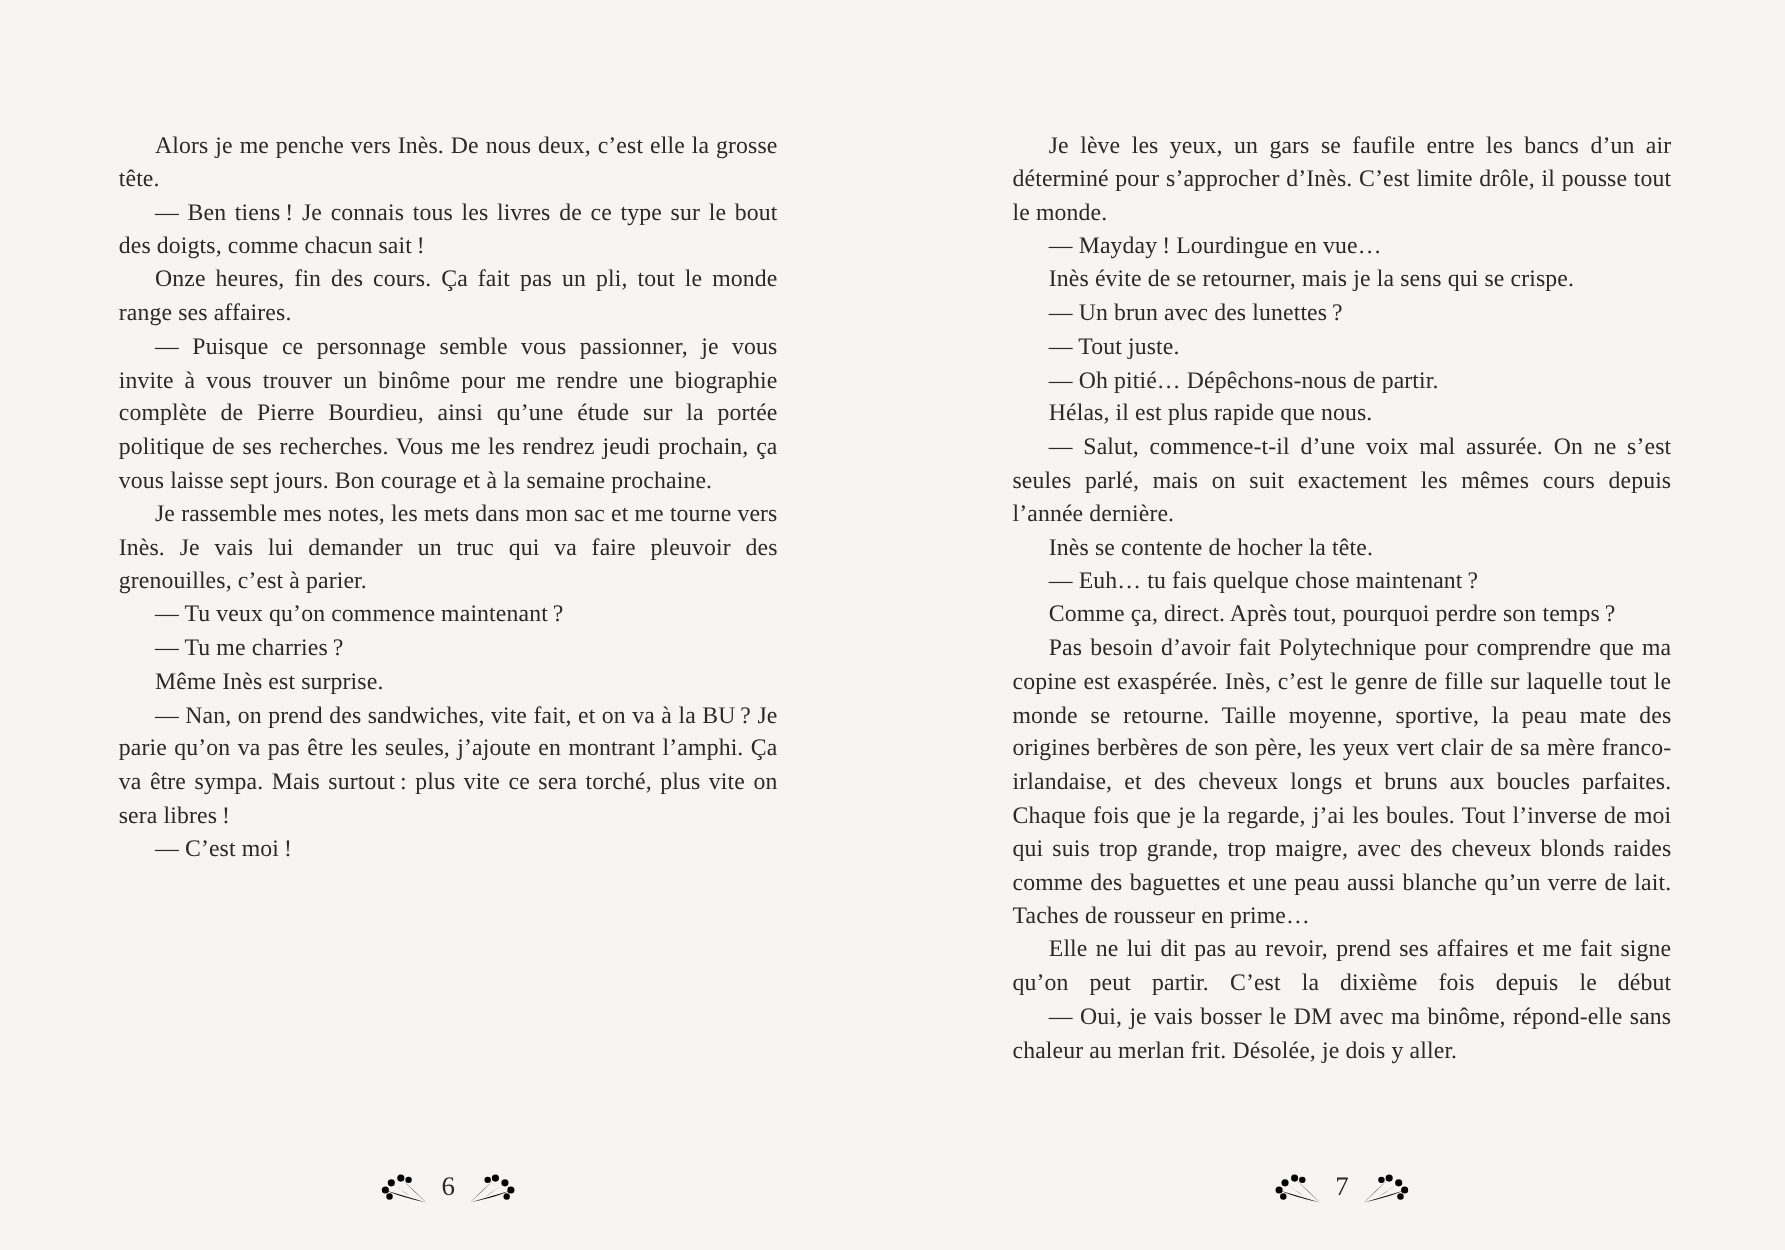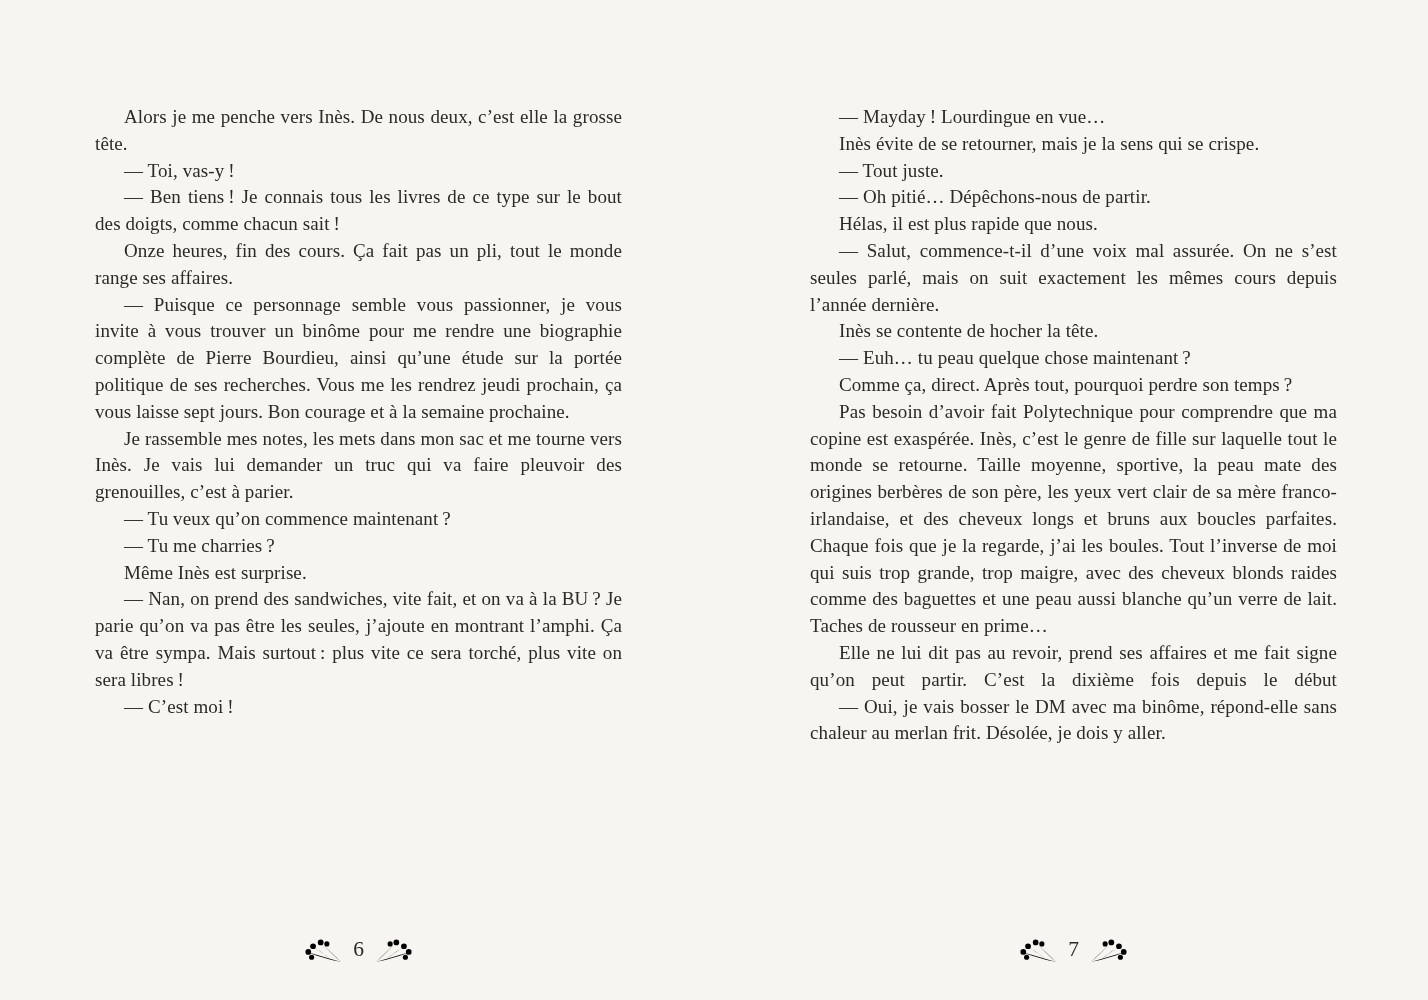--- a/index.html
+++ b/index.html
@@ -82,21 +82,20 @@
       <circle class="berry" cx="24" cy="6" r="2.7"></circle>
     </g>
   </defs>
 </svg>
 
 <div class="spread">
 
   <div class="page left">
     <div class="page-text">
         <p class="para">Alors je me penche vers Inès. De nous deux, c’est elle la grosse tête.</p>
-        <p class="para">— Toi, vas-y !</p>
         <p class="para">— Ben tiens ! Je connais tous les livres de ce type sur le bout des doigts, comme chacun sait !</p>
         <p class="para">Onze heures, fin des cours. Ça fait pas un pli, tout le monde range ses affaires.</p>
         <p class="para">— Puisque ce personnage semble vous passionner, je vous invite à vous trouver un binôme pour me rendre une biographie complète de Pierre Bourdieu, ainsi qu’une étude sur la portée politique de ses recherches. Vous me les rendrez jeudi prochain, ça vous laisse sept jours. Bon courage et à la semaine prochaine.</p>
         <p class="para">Je rassemble mes notes, les mets dans mon sac et me tourne vers Inès. Je vais lui demander un truc qui va faire pleuvoir des grenouilles, c’est à parier.</p>
         <p class="para">— Tu veux qu’on commence maintenant ?</p>
         <p class="para">— Tu me charries ?</p>
         <p class="para">Même Inès est surprise.</p>
         <p class="para">— Nan, on prend des sandwiches, vite fait, et on va à la BU ? Je parie qu’on va pas être les seules, j’ajoute en montrant l’amphi. Ça va être sympa. Mais surtout : plus vite ce sera torché, plus vite on sera libres !</p>
         <p class="para">— C’est moi !</p>
       </div>
@@ -106,28 +105,30 @@
         </svg>
       <span class="page-number">6</span>
       <svg class="sprig mirror" viewBox="0 0 42 28">
           <use href="#sprig-shape"></use>
         </svg>
     </div>
   </div>
 
   <div class="page right">
     <div class="page-text">
+        <p class="para">Je lève les yeux, un gars se faufile entre les bancs d’un air déterminé pour s’approcher d’Inès. C’est limite drôle, il pousse tout le monde.</p>
         <p class="para">— Mayday ! Lourdingue en vue…</p>
         <p class="para">Inès évite de se retourner, mais je la sens qui se crispe.</p>
+        <p class="para">— Un brun avec des lunettes ?</p>
         <p class="para">— Tout juste.</p>
         <p class="para">— Oh pitié… Dépêchons-nous de partir.</p>
         <p class="para">Hélas, il est plus rapide que nous.</p>
         <p class="para">— Salut, commence-t-il d’une voix mal assurée. On ne s’est seules parlé, mais on suit exactement les mêmes cours depuis l’année dernière.</p>
         <p class="para">Inès se contente de hocher la tête.</p>
-        <p class="para">— Euh… tu peau quelque chose maintenant ?</p>
+        <p class="para">— Euh… tu fais quelque chose maintenant ?</p>
         <p class="para">Comme ça, direct. Après tout, pourquoi perdre son temps ?</p>
         <p class="para">Pas besoin d’avoir fait Polytechnique pour comprendre que ma copine est exaspérée. Inès, c’est le genre de fille sur laquelle tout le monde se retourne. Taille moyenne, sportive, la peau mate des origines berbères de son père, les yeux vert clair de sa mère franco-irlandaise, et des cheveux longs et bruns aux boucles parfaites. Chaque fois que je la regarde, j’ai les boules. Tout l’inverse de moi qui suis trop grande, trop maigre, avec des cheveux blonds raides comme des baguettes et une peau aussi blanche qu’un verre de lait. Taches de rousseur en prime…</p>
         <p class="para cont">Elle ne lui dit pas au revoir, prend ses affaires et me fait signe qu’on peut partir. C’est la dixième fois depuis le début</p>
         <p class="para">— Oui, je vais bosser le DM avec ma binôme, répond-elle sans chaleur au merlan frit. Désolée, je dois y aller.</p>
       </div>
     <div class="footer">
       <svg class="sprig" viewBox="0 0 42 28">
           <use href="#sprig-shape"></use>
         </svg>
       <span class="page-number">7</span>

